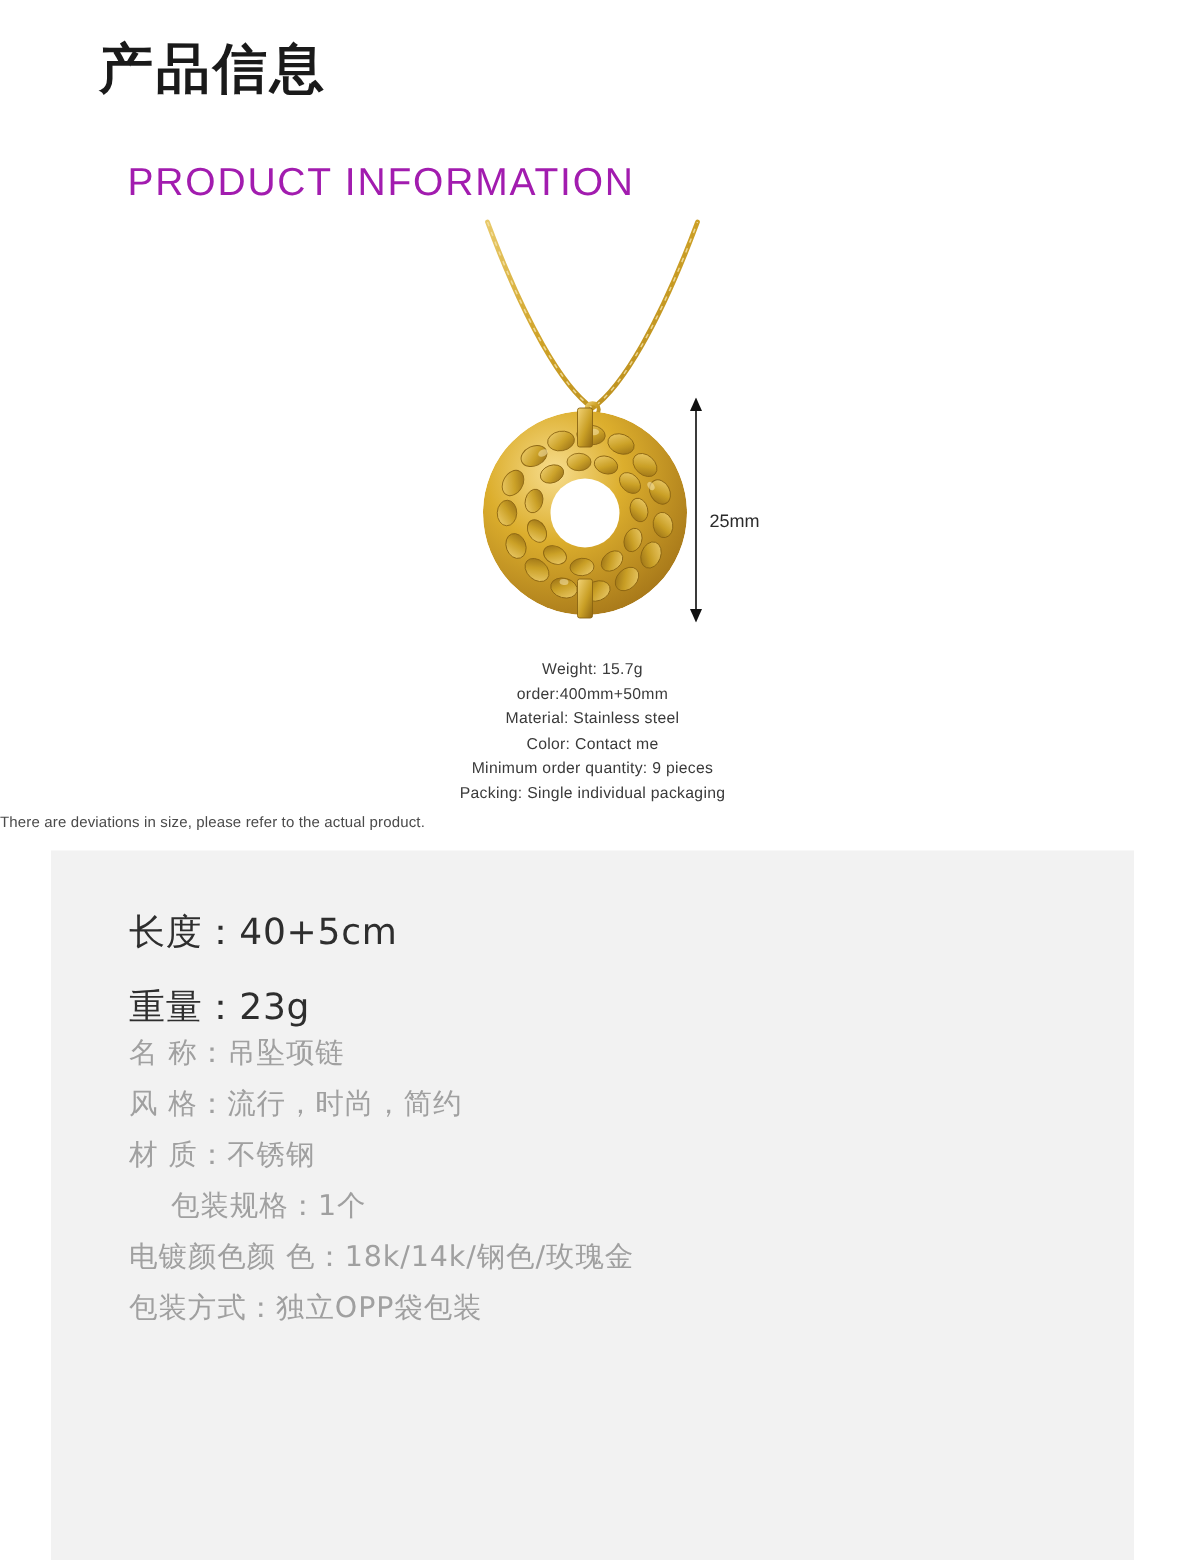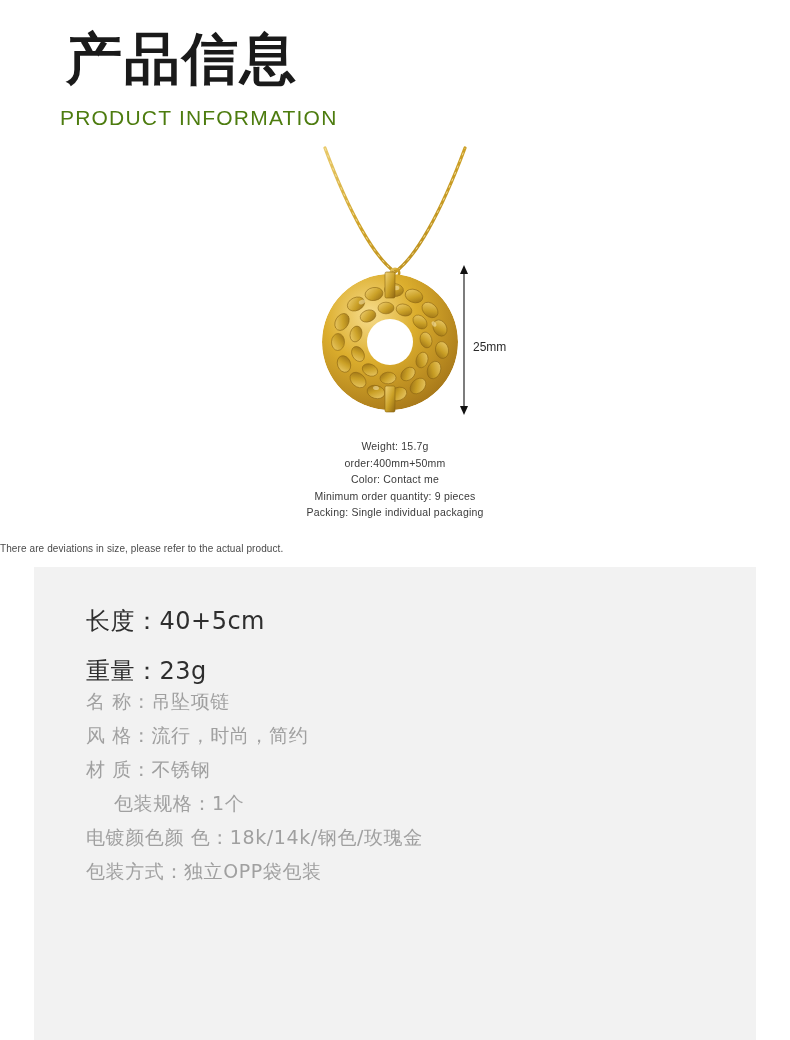--- a/index.html
+++ b/index.html
@@ -20,33 +20,33 @@
   .header {
     position: absolute;
     left: 0;
     top: 0;
     width: 790px;
   }
   .header-title {
     position: absolute;
     left: 66px;
     top: 22px;
-    font-size: 56px;
+    font-size: 36px;
     font-weight: 700;
     letter-spacing: 2px;
     color: #1a1a1a;
     font-family: "DejaVu Sans", "Liberation Sans", sans-serif;
   }
   .header-subtitle {
     position: absolute;
-    left: 60px;
+    left: 85px;
     top: 106px;
-    font-size: 21px;
+    font-size: 26px;
     letter-spacing: 1.2px;
-    color: #4d7c0f;
+    color: #a21caf;
     font-weight: 400;
   }
 
   
   .photo-area {
     position: absolute;
     left: 0;
     top: 140px;
     width: 790px;
     height: 420px;
@@ -231,20 +231,21 @@
   <svg class="dim-arrow" width="18" height="150" viewBox="0 0 18 150">
     <line x1="9" y1="6" x2="9" y2="144" stroke="#111" stroke-width="1.1"></line>
     <polygon points="9,0 5,9 13,9" fill="#111"></polygon>
     <polygon points="9,150 5,141 13,141" fill="#111"></polygon>
   </svg>
   <div class="dim-label">25mm</div>
 
   <div class="spec-en">
     <div>Weight: 15.7g</div>
     <div>order:400mm+50mm</div>
+    <div>Material: Stainless steel</div>
     <div>Color: Contact me</div>
     <div>Minimum order quantity: 9 pieces</div>
     <div>Packing: Single individual packaging</div>
   </div>
 
   <div class="spec-note">There are deviations in size, please refer to the actual product.</div>
 </div>
 
 <div class="info-panel">
   <div class="info-big b1">长度：40+5cm</div>

